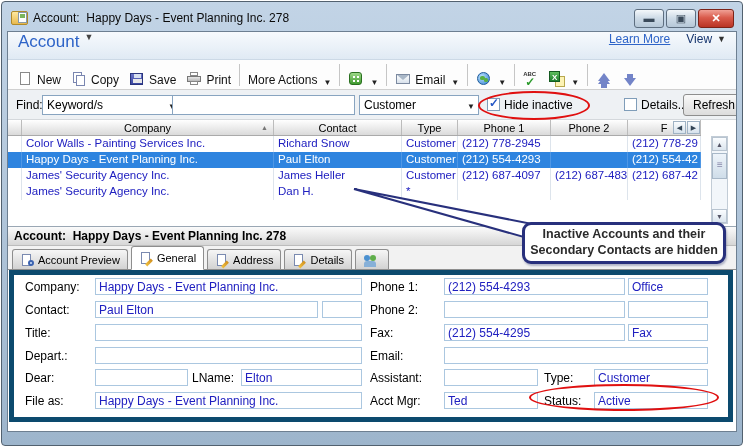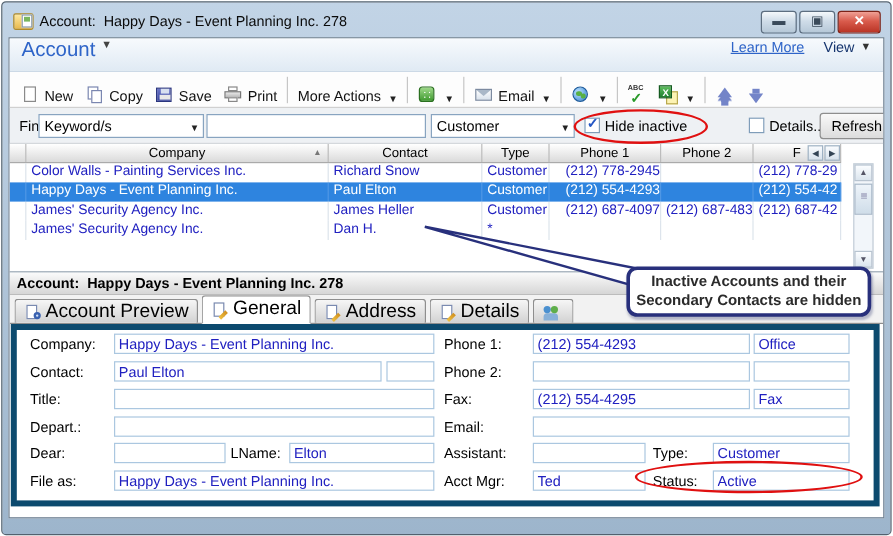--- a/index.html
+++ b/index.html
@@ -74,38 +74,38 @@
   .chk { position:absolute; width:13px; height:13px; background:#fff; border:1px solid #7f9db9; top:8px; }
   .chk .mark { position:absolute; left:1px; top:-3px; color:#2457c5; font-size:12px; font-weight:bold; }
   .chk-label { position:absolute; top:8px; color:#000; }
   .push-btn { position:absolute; top:4px; height:22px; padding:0 9px; background:linear-gradient(#f9f9f9,#dcdcdc); border:1px solid #8e8e8e; border-radius:3px; font-size:12px; color:#000; display:flex; align-items:center; }
 
   
   .grid { position:absolute; left:0; right:0; top:88px; height:106px; background:#fff; }
   .grid-header { display:flex; height:16px; margin-right:35px; background:linear-gradient(#ffffff,#dadada); border-bottom:1px solid #aaa; font-size:11px; color:#000; }
   .gh-cell { border-right:1px solid #bcbcbc; display:flex; align-items:center; justify-content:center; position:relative; }
   .sort-mark { position:absolute; right:5px; top:4px; font-size:7px; color:#777; }
-  .c0{width:14px;flex:none;} .c1{width:252px;flex:none;} .c2{width:128px;flex:none;} .c3{width:56px;flex:none;} .c4{width:93px;flex:none;text-align:right;} .c5{width:77px;flex:none;} .c6{flex:1;}
+  .c0{width:14px;flex:none;} .c1{width:252px;flex:none;} .c2{width:128px;flex:none;} .c3{width:56px;flex:none;} .c4{width:93px;flex:none;} .c5{width:77px;flex:none;} .c6{flex:1;}
   .grid-rows { margin-right:35px; }
   .grow { display:flex; height:16px; font-size:11.5px; color:#2020c0; }
   .grow .cell { padding:1px 0 0 4px; border-right:1px solid #dde4ec; white-space:nowrap; overflow:hidden; }
   .grow.selected { background:#2e84df; color:#fff; }
   .grow.selected .cell { border-right-color:#4f97e5; }
   .hscroll-btns { position:absolute; right:36px; top:1px; display:flex; gap:1px; }
   .hs-btn { width:13px; height:13px; background:linear-gradient(#fafcfe,#d7e2ec); border:1px solid #9fb2c4; font-size:7px; color:#345; display:flex; align-items:center; justify-content:center; }
   .vscroll { position:absolute; right:8px; top:16px; bottom:2px; width:17px; background:#f2f6fa; border:1px solid #c2ccd6; }
   .vs-btn { position:absolute; left:0; right:0; height:14px; display:flex; align-items:center; justify-content:center; font-size:7px; color:#556; background:linear-gradient(#fbfdff,#dbe5ee); border:1px solid #b8c4d0; }
   .vs-up { top:0; } .vs-down { bottom:0; }
   .vs-thumb { position:absolute; left:0; right:0; top:16px; height:26px; background:linear-gradient(#eef4fa,#cfdde9); border:1px solid #a8b8c8; }
   .vs-thumb:before { content:"≡"; position:absolute; left:4px; top:5px; font-size:10px; color:#88a; }
 
   
   .sect-header { position:absolute; left:0; right:0; top:194px; height:20px; background:linear-gradient(#fbfbfb,#d6d6d6); border-top:1px solid #9aa7b4; border-bottom:1px solid #bcbcbc; display:flex; align-items:center; padding-left:6px; font-size:12px; font-weight:bold; color:#000; white-space:pre; }
   .tabstrip { position:absolute; left:0; right:0; top:214px; height:24px; display:flex; align-items:flex-end; padding-left:4px; border-bottom:1px solid #8e8e8e; background:#f2f2f2; }
-  .tab { height:20px; display:flex; align-items:center; gap:4px; padding:0 7px; background:linear-gradient(#f6f6f6,#d2d2d2); border:1px solid #8e8e8e; border-bottom:none; border-radius:3px 3px 0 0; margin-right:3px; font-size:16px; color:#000; }
+  .tab { height:20px; display:flex; align-items:center; gap:4px; padding:0 7px; background:linear-gradient(#f6f6f6,#d2d2d2); border:1px solid #8e8e8e; border-bottom:none; border-radius:3px 3px 0 0; margin-right:3px; font-size:11px; color:#000; }
   .tab.active { height:24px; background:#fff; position:relative; z-index:2; margin-bottom:-1px; border-bottom:1px solid #fff; }
   .t-ico { width:14px; height:14px; position:relative; flex:none; }
   .t-doc { position:absolute; left:2px; top:1px; width:9px; height:12px; background:#fff; border:1px solid #7a8ab0; }
   .t-pencil { position:absolute; right:0; bottom:1px; width:8px; height:3px; background:linear-gradient(90deg,#f0c040,#d09020); transform:rotate(-45deg); }
   .t-mag { position:absolute; right:0; bottom:1px; width:6px; height:6px; border:2px solid #3a62b0; border-radius:50%; background:#cfe0f8; }
   .t-p1 { position:absolute; left:1px; top:2px; width:6px; height:6px; border-radius:50%; background:#4a90d0; }
   .t-p2 { position:absolute; right:1px; top:2px; width:6px; height:6px; border-radius:50%; background:#5fae4a; }
   .t-pb { position:absolute; left:1px; bottom:0; width:12px; height:6px; border-radius:3px 3px 0 0; background:#87b0d8; }
 
   
@@ -233,21 +233,21 @@
         </div>
       <div class="tb-btn">
           <span class="ico">
             <span class="i-arrow-down"></span>
           </span>
         </div>
     </div>
 
     <div class="findbar">
       <span class="lbl" style="left:8px;">Find:</span>
-      <div class="combo" style="left:24px; width:138px;">
+      <div class="combo" style="left:34px; width:138px;">
           <span>Keyword/s</span>
           <span class="arrow">▼</span>
         </div>
       <input class="textbox" style="left: 164px; width: 183px;" value="">
       <div class="combo" style="left:351px; width:120px;">
           <span>Customer</span>
           <span class="arrow">▼</span>
         </div>
       <div class="chk" style="left:479px;">
           <span class="mark">✓</span>

